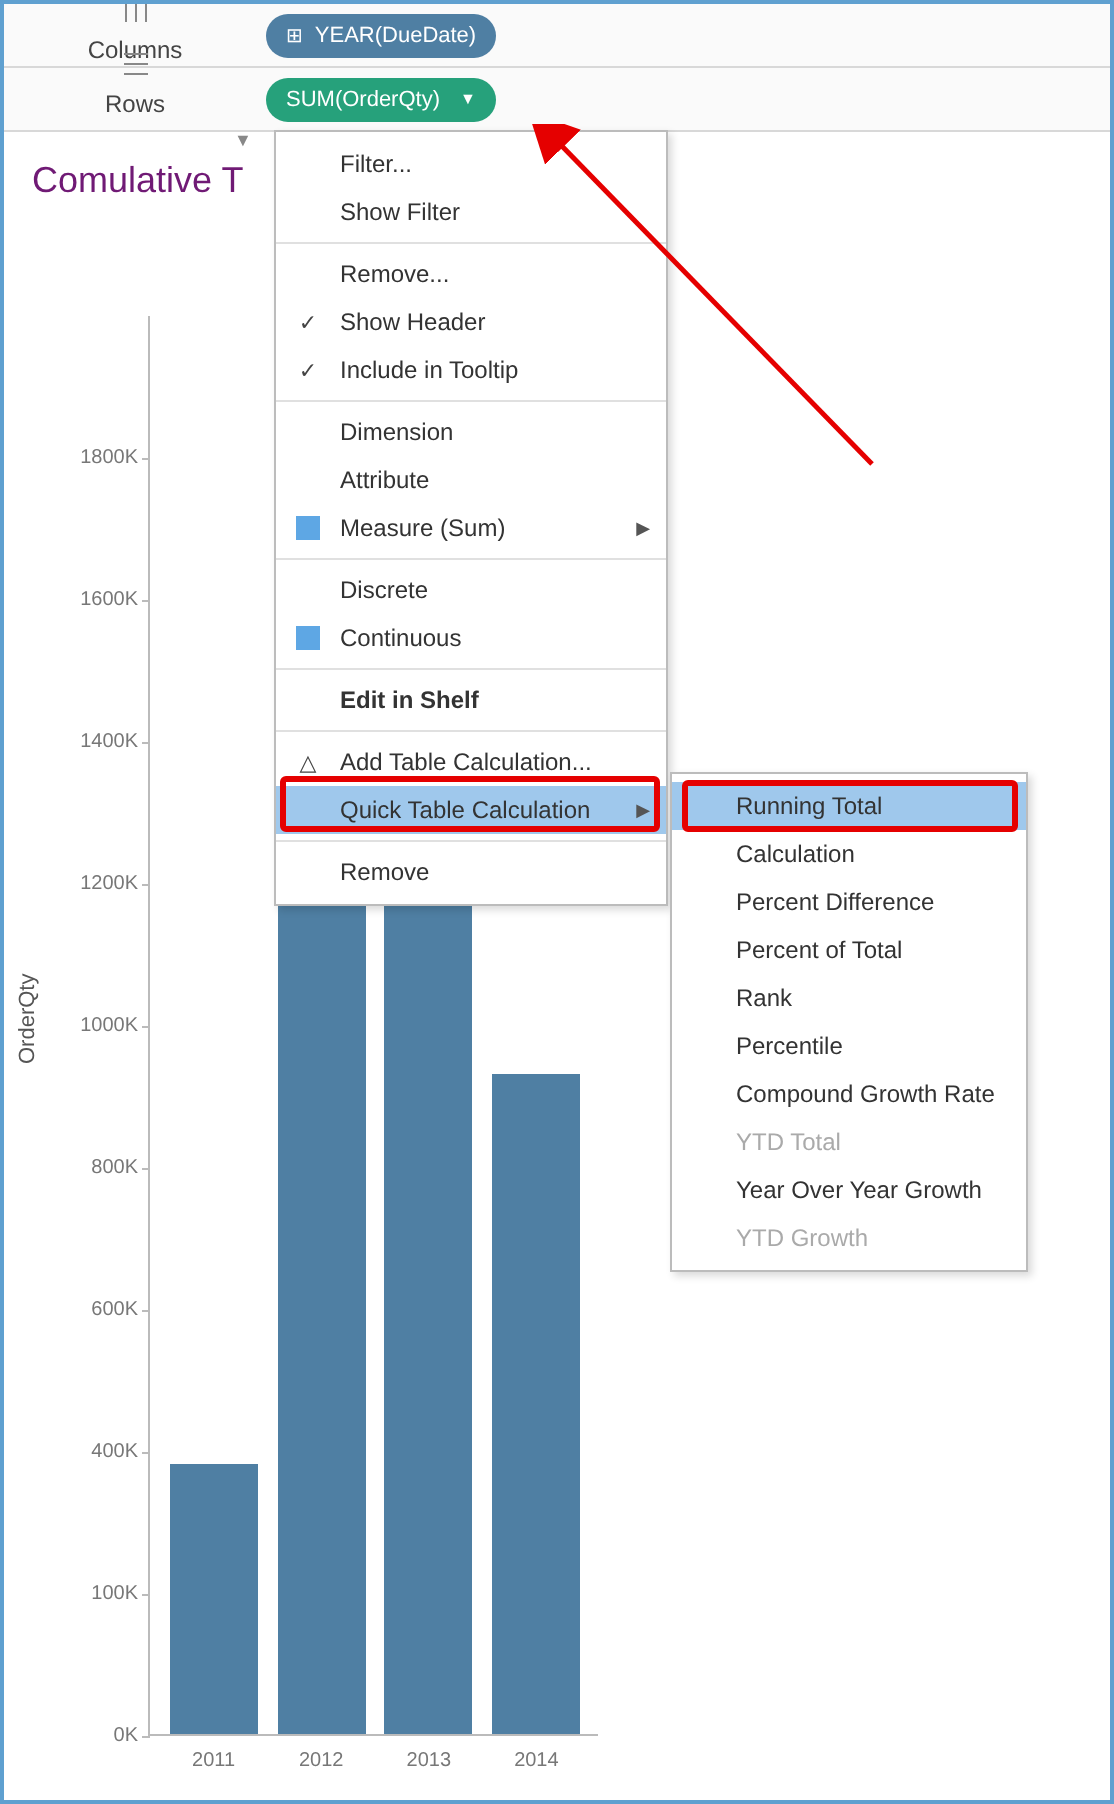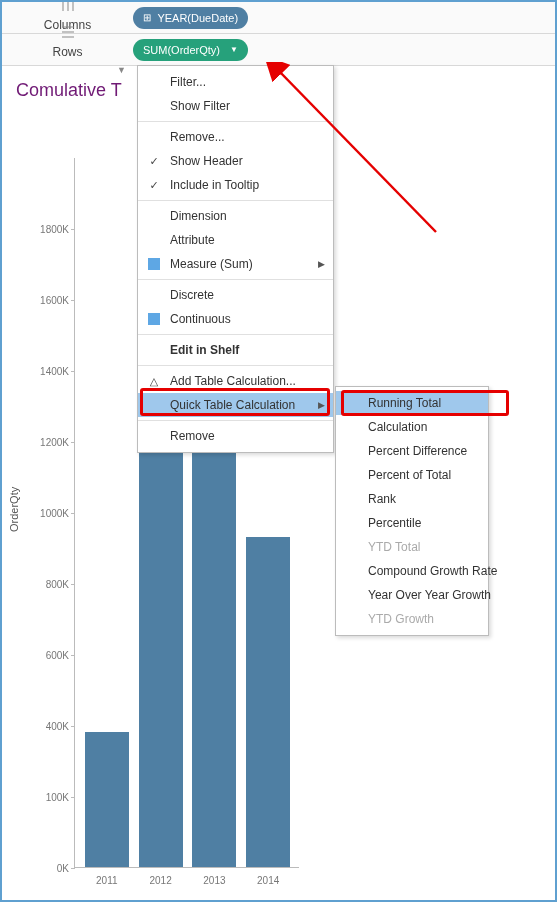--- a/index.html
+++ b/index.html
@@ -30,21 +30,21 @@
 .menu-item { display: flex; align-items: center; height: 24px; padding: 0 18px 0 32px; position: relative; white-space: nowrap; }
 .menu-item.disabled { color: #aaa; }
 .menu-item .mk { position: absolute; left: 8px; width: 16px; text-align: center; font-size: 11px; color: #444; }
 .menu-item .mk.square { width: 12px; height: 12px; background: #5ea7e4; left: 10px; }
 .menu-item .ar { position: absolute; right: 8px; font-size: 9px; color: #555; }
 .menu-sep { height: 1px; background: #e0e0e0; margin: 3px 0; }
 .menu-item.bold { font-weight: bold; }
 .menu-item.hl { background: #9fc8ec; }
 
 #main-menu { left: 135px; top: 63px; width: 197px; }
-#sub-menu { left: 333px; top: 384px; width: 154px; }
+#sub-menu { left: 333px; top: 384px; width: 179px; }
 
 .red-box { position: absolute; border: 3px solid #e50000; border-radius: 3px; pointer-events: none; z-index: 20; }
 #rb1 { left: 138px; top: 386px; width: 190px; height: 28px; }
 #rb2 { left: 339px; top: 388px; width: 168px; height: 26px; }
 
 .arrow-svg { position: absolute; left: 264px; top: 60px; z-index: 25; pointer-events: none; }
 </style>
 </head>
 <body>
 
@@ -196,25 +196,25 @@
     </div>
     <div class="menu-item">
       <span>Percent of Total</span>
     </div>
     <div class="menu-item">
       <span>Rank</span>
     </div>
     <div class="menu-item">
       <span>Percentile</span>
     </div>
+    <div class="menu-item">
+      <span>Compound Growth Rate</span>
+    </div>
     <div class="menu-item disabled">
       <span>YTD Total</span>
-    </div>
-    <div class="menu-item">
-      <span>Compound Growth Rate</span>
     </div>
     <div class="menu-item">
       <span>Year Over Year Growth</span>
     </div>
     <div class="menu-item disabled">
       <span>YTD Growth</span>
     </div>
   </div>
 
 <div class="red-box" id="rb1"></div>

